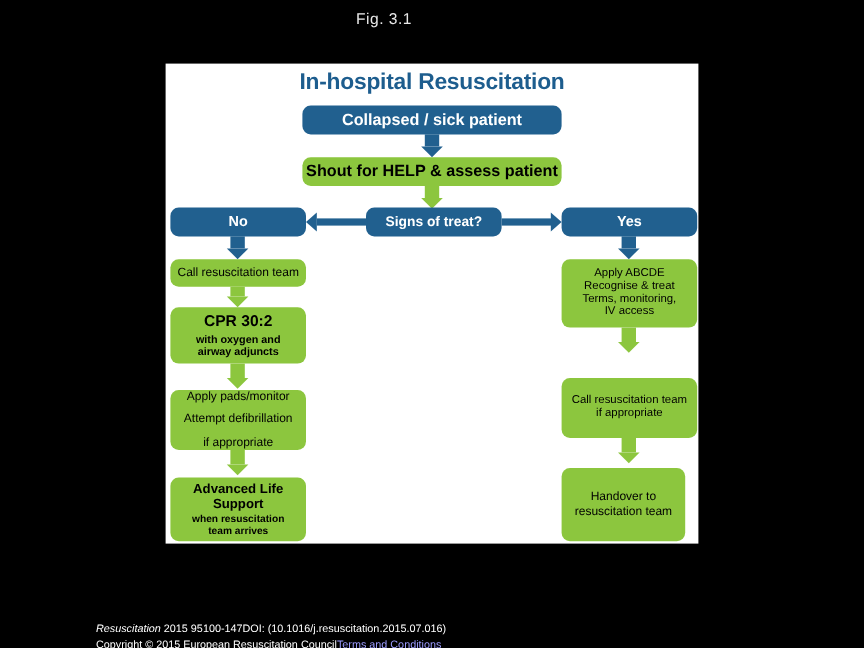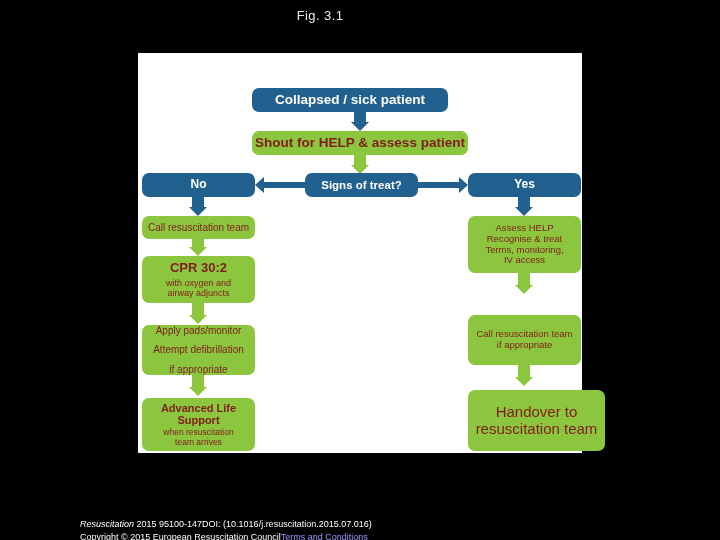--- a/index.html
+++ b/index.html
@@ -60,31 +60,31 @@
     justify-content: center;
     text-align: center;
     line-height: 1.12;
   }
   .node.blue {
     background: #21608f;
     color: #ffffff;
   }
   .node.green {
     background: #8cc63e;
-    color: #7f1d1d;
+    color: #000000;
   }
   .node .ln {
     display: block;
     width: 100%;
   }
   .node .main {
     font-weight: bold;
   }
   .node .sub {
-    font-weight: normal;
+    font-weight: bold;
   }
 
   
   .arrow-down {
     position: absolute;
     width: 0;
     height: 0;
   }
   .arrow-stem {
     position: absolute;
@@ -127,22 +127,23 @@
     color: #9b9bff;
   }
 </style>
 </head>
 <body>
 
 <div class="slide-title">Fig. 3.1</div>
 
 <div class="diagram-panel">
 
-
-  <div class="node blue" style="left:114px; top:35px; width:196px; height:24px; font-size:13.5px;">
+  <div class="dg-title">In-hospital Resuscitation</div>
+
+  <div class="node blue" style="left:114px; top:35px; width:216px; height:24px; font-size:13.5px;">
     <span class="ln main">Collapsed / sick patient</span>
   </div>
 
   <div>
     <div class="arrow-stem blue" style="position:absolute; left:216px; top:59px; width:12px; height:10px;"></div>
     <div class="arrow-down tri-down blue" style="left:213px; top:69px;"></div>
   </div>
 
   <div class="node green" style="left:114px; top:78px; width:216px; height:24px; font-size:13.5px;">
     <span class="ln main">Shout for HELP &amp; assess patient</span>
@@ -213,40 +214,40 @@
     <div class="arrow-down tri-down green" style="left:51px; top:334px;"></div>
   </div>
 
   <div class="node green" style="left:4px; top:345px; width:113px; height:53px; font-size:8.5px;">
     <span class="ln main" style="font-size:11px; margin-bottom:2px;">Advanced Life Support</span>
     <span class="ln sub">when resuscitation</span>
     <span class="ln sub">team arrives</span>
   </div>
 
   <div class="node green" style="left:330px; top:163px; width:113px; height:57px; font-size:9.5px;">
-    <span class="ln">Assess HELP</span>
+    <span class="ln">Apply ABCDE</span>
     <span class="ln">Recognise &amp; treat</span>
     <span class="ln">Terms, monitoring,</span>
     <span class="ln">IV access</span>
   </div>
   <div>
     <div class="arrow-stem green" style="position:absolute; left:380px; top:220px; width:12px; height:12px;"></div>
     <div class="arrow-down tri-down green" style="left:377px; top:232px;"></div>
   </div>
 
   <div class="node green" style="left:330px; top:262px; width:113px; height:50px; font-size:9.5px;">
     <span class="ln">Call resuscitation team</span>
     <span class="ln">if appropriate</span>
   </div>
   <div>
     <div class="arrow-stem green" style="position:absolute; left:380px; top:312px; width:12px; height:12px;"></div>
     <div class="arrow-down tri-down green" style="left:377px; top:324px;"></div>
   </div>
 
-  <div class="node green" style="left:330px; top:337px; width:137px; height:61px; font-size:15px;">
+  <div class="node green" style="left:330px; top:337px; width:103px; height:61px; font-size:10px;">
     <span class="ln">Handover to</span>
     <span class="ln">resuscitation team</span>
   </div>
 
 </div>
 
 <div class="footer">
   <div class="cite"><span>Resuscitation</span><span class="plain"> 2015 95100-147DOI: (10.1016/j.resuscitation.2015.07.016)</span></div>
   <div><span>Copyright © 2015 European Resuscitation Council</span><a href="#">Terms and Conditions</a></div>
 </div>

